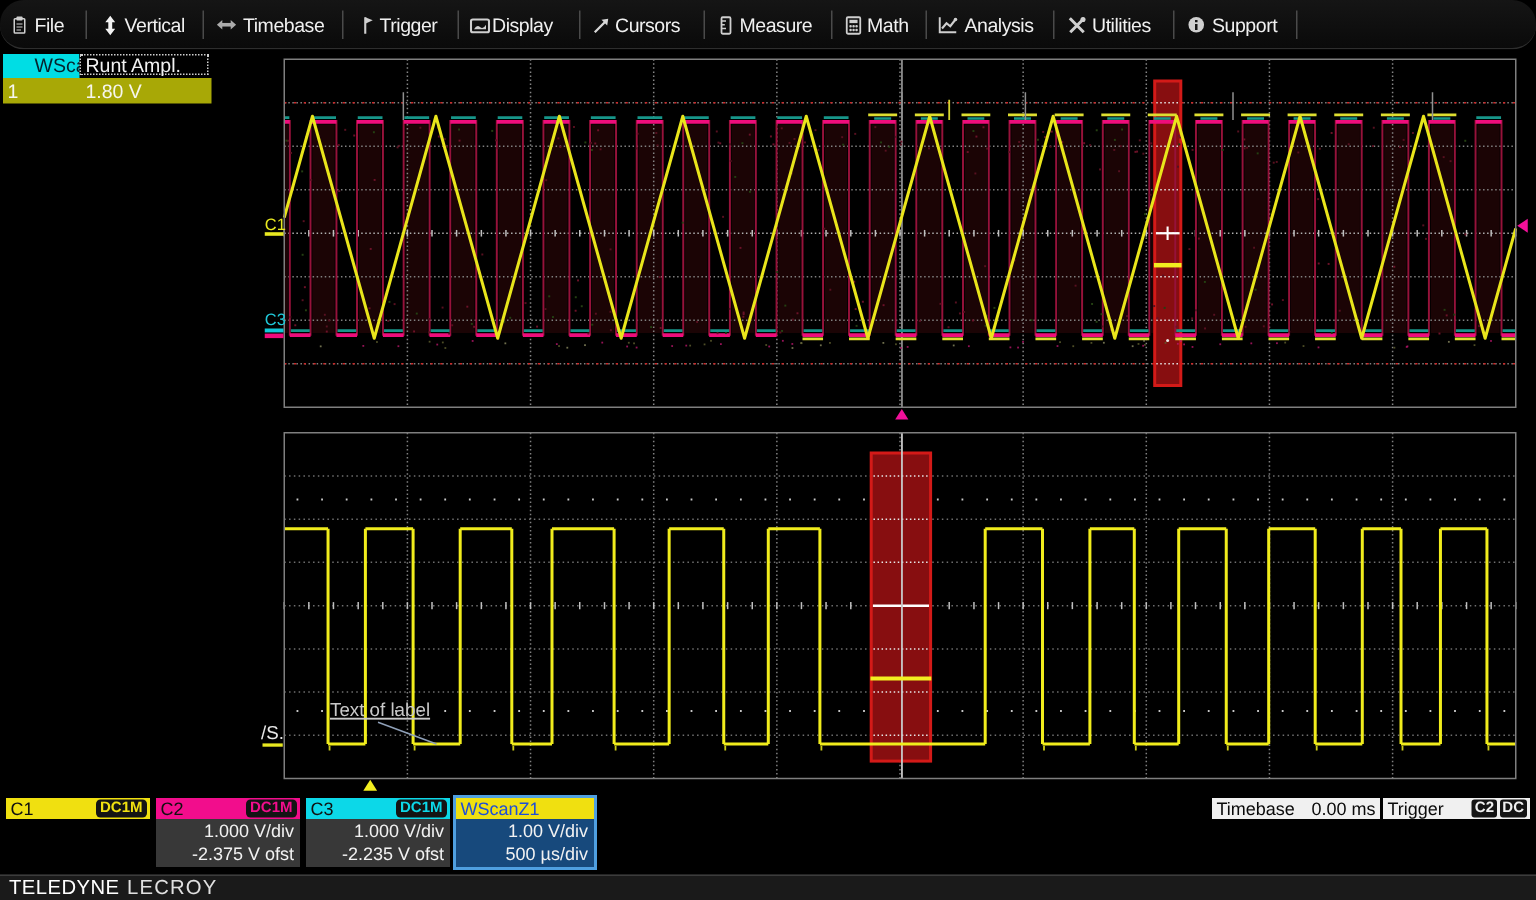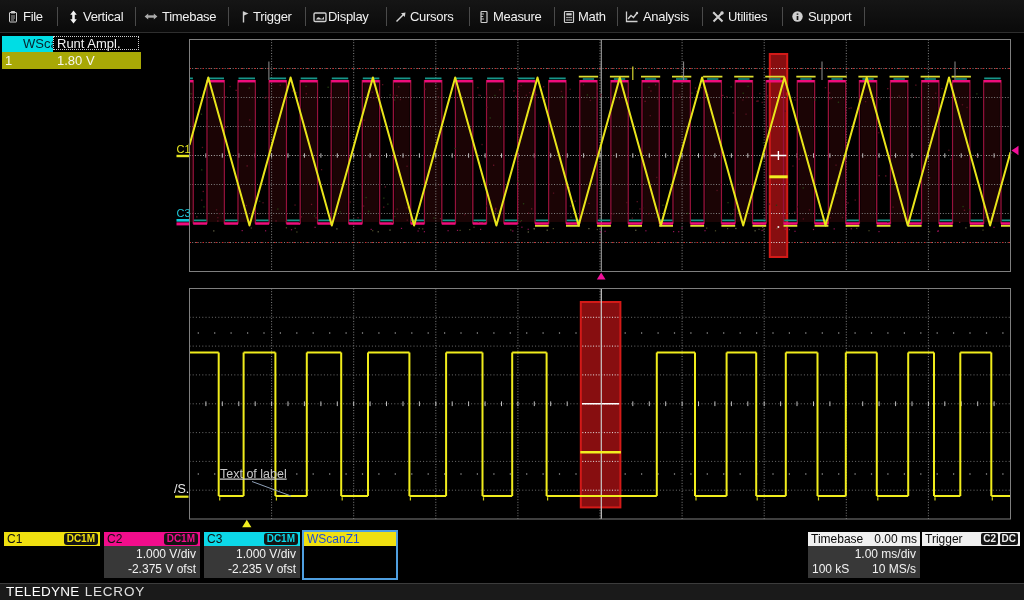--- a/index.html
+++ b/index.html
@@ -1,18 +1,18 @@
 <!DOCTYPE html>
 <html><head><meta charset="utf-8">
 <style>
 * { margin:0; padding:0; box-sizing:border-box; }
 html,body { width:1024px; height:600px; background:#000; overflow:hidden;
   font-family:"Liberation Sans", sans-serif; }
 #menubar { position:absolute; left:0; top:0; width:1024px; height:33px;
-  background:linear-gradient(#151515,#0a0a0a); border-bottom:1px solid #2e2e2e; z-index:5; }
+  background:linear-gradient(#151515,#0a0a0a); border-bottom:1px solid #2e2e2e; z-index:5;border-radius:16px; }
 #menubar .mi { position:absolute; top:9px; color:#f0f0f0; font-size:13px; letter-spacing:-0.3px; }
 #menubar .sep { position:absolute; top:7px; width:1px; height:19px; background:#4a4a4a; }
 #infobox { position:absolute; left:2px; top:36px; width:141px; height:33px; font-size:13px; z-index:4; }
 .chb { position:absolute; font-size:12px; z-index:4; }
 #logobar { position:absolute; left:0; top:583px; width:1024px; height:17px; background:#1a1a1a;
   border-top:1px solid #3c3c3c; color:#ffffff; font-size:13.5px; padding-left:6px; line-height:16px; }
 </style></head>
 <body>
 <svg width="1024" height="600" viewBox="0 0 1024 600" style="position:absolute;left:0;top:0" font-family="Liberation Sans, sans-serif">
     <rect x="189.5" y="83" width="2.5" height="139" fill="#1b0405"></rect>
@@ -666,30 +666,29 @@
     </div>
     <div style="height:32px;background:#383838;color:#f2f2f2;position:relative">
       <span style="position:absolute;right:4px;top:1px">1.000 V/div</span>
       <span style="position:absolute;right:4px;top:16px">-2.235 V ofst</span>
     </div>
   </div>
 <div class="chb" style="left:302px;top:530px;width:96px;height:50px;border:2px solid #4f9fe0;">
     <div style="height:14px;background:#f0e010;color:#1d4ed8;position:relative;line-height:14px">
       <span style="position:absolute;left:3px">WScanZ1</span>
     </div>
+    <div style="height:32px;background:#17497c;color:#f2f2f2;position:relative">
+      <span style="position:absolute;right:4px;top:1px">1.00 V/div</span>
+      <span style="position:absolute;right:4px;top:16px">500 µs/div</span>
+    </div>
   </div>
 <div class="chb" style="left:808px;top:532px;width:112px;height:46px">
     <div style="height:14px;background:#f0f0f0;color:#0a0a0a;position:relative;line-height:14px">
       <span style="position:absolute;left:3px">Timebase</span>
       <span style="position:absolute;right:3px">0.00 ms</span>
-    </div>
-    <div style="height:32px;background:#383838;color:#f2f2f2;position:relative">
-      <span style="position:absolute;right:4px;top:1px">1.00 ms/div</span>
-      <span style="position:absolute;left:4px;top:16px">100 kS</span>
-      <span style="position:absolute;right:4px;top:16px">10 MS/s</span>
     </div>
   </div>
 <div class="chb" style="left:922px;top:532px;width:98px;height:46px">
     <div style="height:14px;background:#f0f0f0;color:#0a0a0a;position:relative;line-height:14px">
       <span style="position:absolute;left:3px">Trigger</span>
       <span style="position:absolute;right:22px;top:1px;background:#141414;color:#f0f0f0;font-size:10px;font-weight:bold;border-radius:2px;padding:0 2px;line-height:12px">C2</span>
       <span style="position:absolute;right:2px;top:1px;background:#141414;color:#f0f0f0;font-size:10px;font-weight:bold;border-radius:2px;padding:0 2px;line-height:12px">DC</span>
     </div>
   </div>
 <div id="logobar"><span style="font-weight:normal;letter-spacing:0.3px">TELEDYNE</span><span style="margin-left:5px;letter-spacing:0.8px;color:#e0e0e0">LECROY</span></div>

